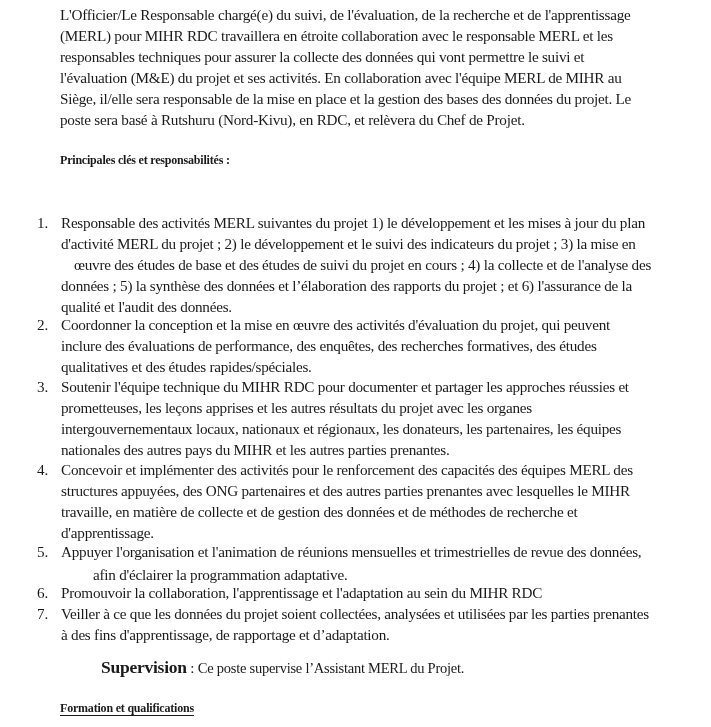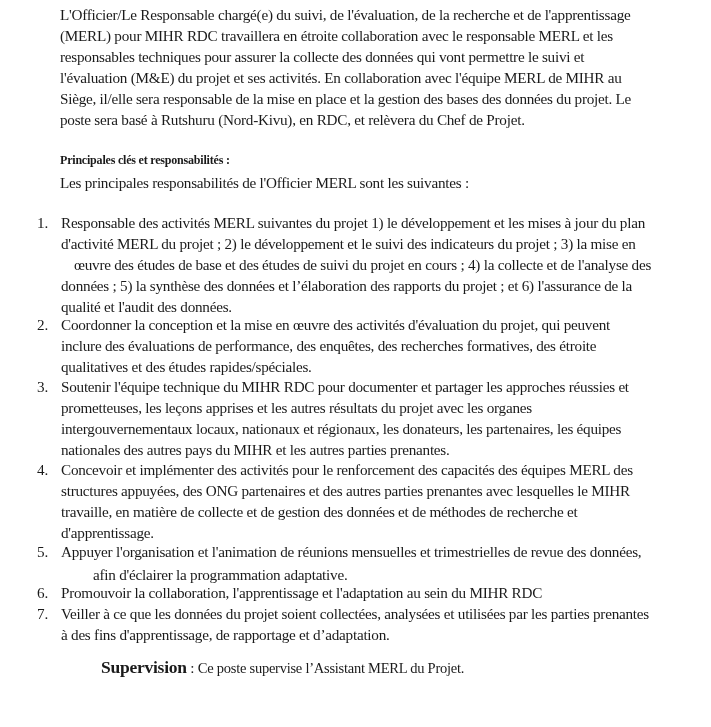--- a/index.html
+++ b/index.html
@@ -64,35 +64,34 @@
   <div>
     <div class="line" style="left:60px; top:4px; width:622px;">L'Officier/Le Responsable chargé(e) du suivi, de l'évaluation, de la recherche et de l'apprentissage</div>
     <div class="line" style="left:60px; top:25px;">(MERL) pour MIHR RDC travaillera en étroite collaboration avec le responsable MERL et les</div>
     <div class="line" style="left:60px; top:46px;">responsables techniques pour assurer la collecte des données qui vont permettre le suivi et</div>
     <div class="line" style="left:60px; top:67px;">l'évaluation (M&amp;E) du projet et ses activités. En collaboration avec l'équipe MERL de MIHR au</div>
     <div class="line" style="left:60px; top:88px;">Siège, il/elle sera responsable de la mise en place et la gestion des bases des données du projet. Le</div>
     <div class="line" style="left:60px; top:109px;">poste sera basé à Rutshuru (Nord-Kivu), en RDC, et relèvera du Chef de Projet.</div>
   </div>
 
   <div class="heading" style="left:60px; top:149px;">Principales clés et responsabilités :</div>
-  <div class="line" style="left:60px; top:172px;">Les principales responsabilités de l'Officier MERL sont les suivantes :</div>
 
   <div>
     <div class="num" style="left:37px; top:212px;">1.</div>
     <div class="line" style="left:61px; top:212px;">Responsable des activités MERL suivantes du projet 1) le développement et les mises à jour du plan</div>
     <div class="line" style="left:61px; top:233px;">d'activité MERL du projet ; 2) le développement et le suivi des indicateurs du projet ; 3) la mise en</div>
     <div class="line" style="left:74px; top:254px;">œuvre des études de base et des études de suivi du projet en cours ; 4) la collecte et de l'analyse des</div>
     <div class="line" style="left:61px; top:275px;">données ; 5) la synthèse des données et l’élaboration des rapports du projet ; et 6) l'assurance de la</div>
     <div class="line" style="left:61px; top:296px;">qualité et l'audit des données.</div>
   </div>
 
   <div>
     <div class="num" style="left:37px; top:314px;">2.</div>
     <div class="line" style="left:61px; top:314px;">Coordonner la conception et la mise en œuvre des activités d'évaluation du projet, qui peuvent</div>
-    <div class="line" style="left:61px; top:335px;">inclure des évaluations de performance, des enquêtes, des recherches formatives, des étroite</div>
+    <div class="line" style="left:61px; top:335px;">inclure des évaluations de performance, des enquêtes, des recherches formatives, des études</div>
     <div class="line" style="left:61px; top:356px;">qualitatives et des études rapides/spéciales.</div>
   </div>
 
   <div>
     <div class="num" style="left:37px; top:376px;">3.</div>
     <div class="line" style="left:61px; top:376px;">Soutenir l'équipe technique du MIHR RDC pour documenter et partager les approches réussies et</div>
     <div class="line" style="left:61px; top:397px;">prometteuses, les leçons apprises et les autres résultats du projet avec les organes</div>
     <div class="line" style="left:61px; top:418px;">intergouvernementaux locaux, nationaux et régionaux, les donateurs, les partenaires, les équipes</div>
     <div class="line" style="left:61px; top:439px;">nationales des autres pays du MIHR et les autres parties prenantes.</div>
   </div>
@@ -119,14 +118,15 @@
   <div>
     <div class="num" style="left:37px; top:603px;">7.</div>
     <div class="line" style="left:61px; top:603px;">Veiller à ce que les données du projet soient collectées, analysées et utilisées par les parties prenantes</div>
     <div class="line" style="left:61px; top:624px;">à des fins d'apprentissage, de rapportage et d’adaptation.</div>
   </div>
 
   <div class="line" style="left:60px; top:657px;margin-left:41px;">
     <span class="sup-label">Supervision</span><span> : </span><span class="sup-text">Ce poste supervise l’Assistant MERL du Projet.</span>
   </div>
 
+  <div class="heading underline" style="left:60px; top:697px;">Formation et qualifications</div>
 
 </div>
 
 </body></html>

